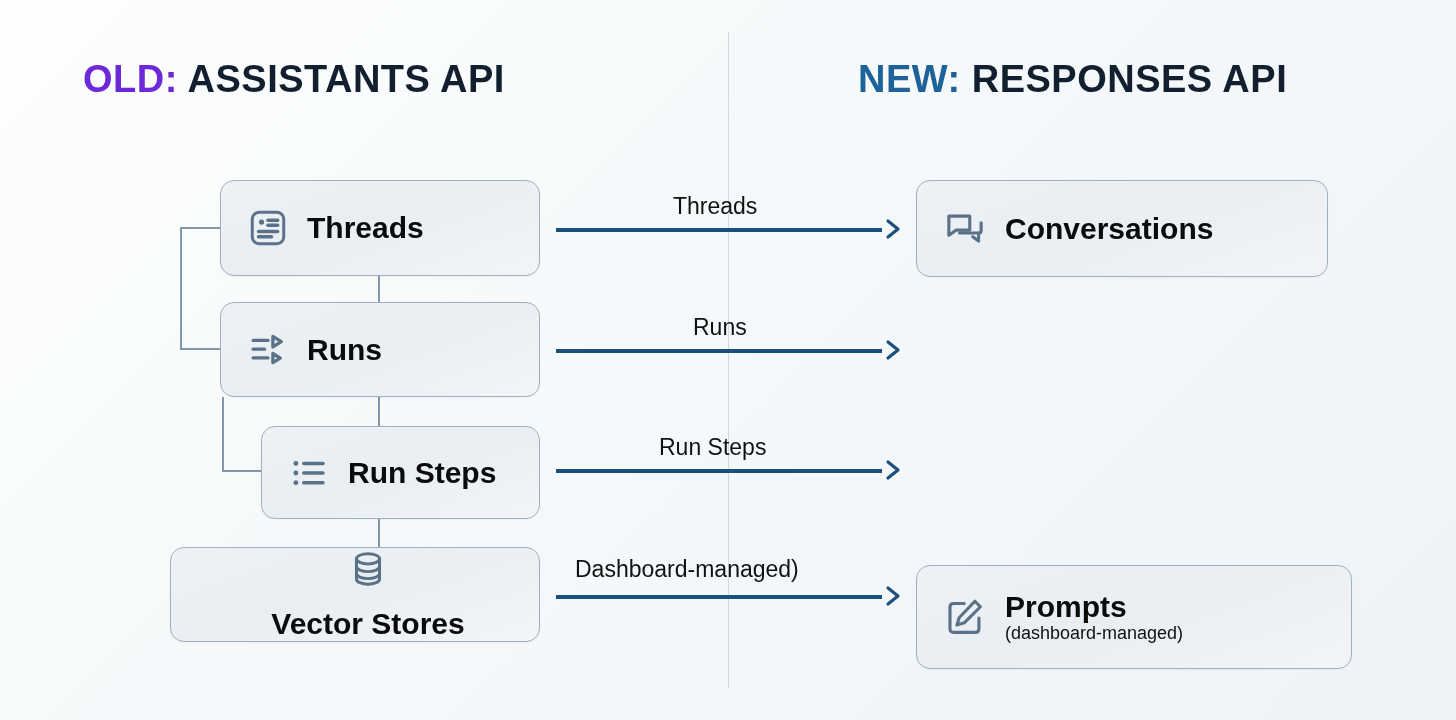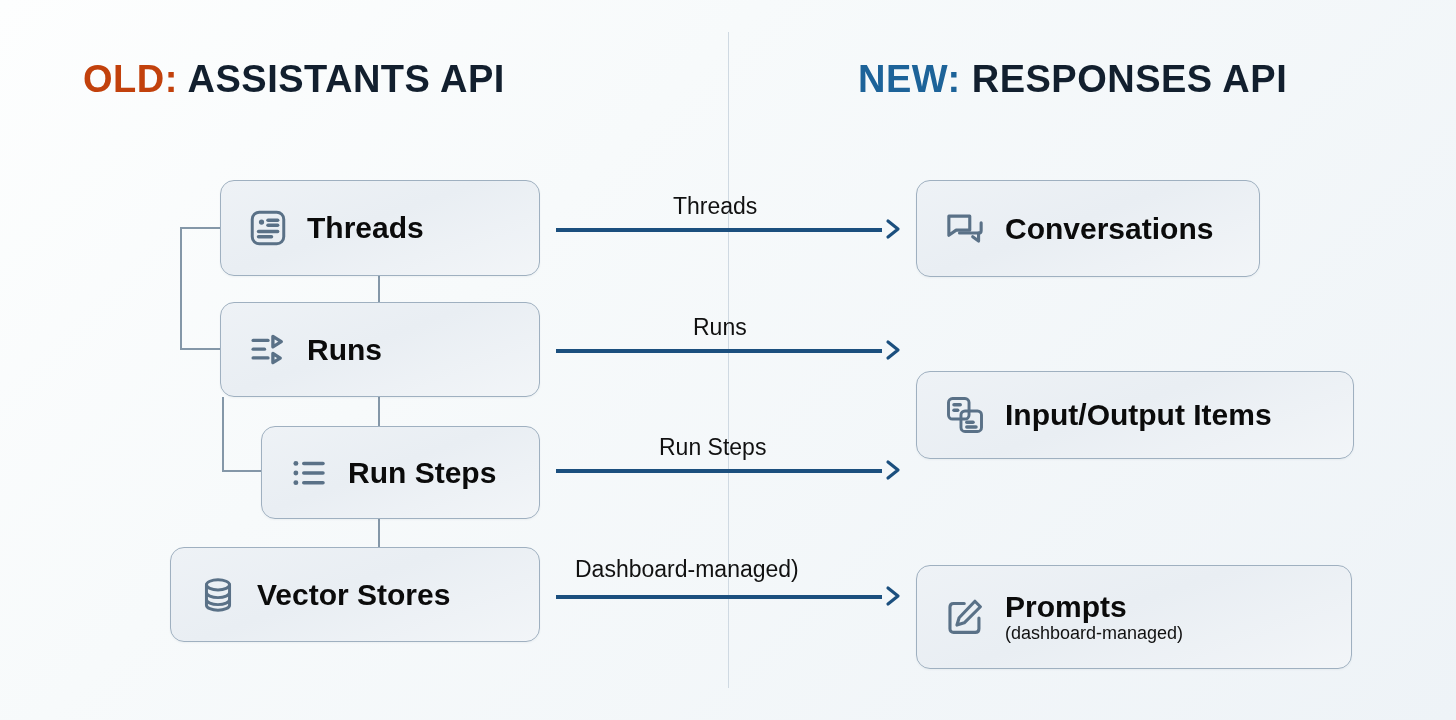--- a/index.html
+++ b/index.html
@@ -10,21 +10,21 @@
     position:relative;
   }
   #stage{position:absolute;inset:0;}
 
   
   .title{
     position:absolute;
     font-size:38px;font-weight:700;letter-spacing:0.5px;
     white-space:nowrap;
   }
-  .title .prefix-old{color:#c2410c;}
+  .title .prefix-old{color:#6d28d9;}
   .title .prefix-new{color:#1d6399;}
   .title .main{color:#121f2e;margin-top:45px;}
   #title-old{left:83px;top:58px;}
   #title-new{left:858px;top:58px;text-align:right;}
 
   
   #center-divider{
     position:absolute;left:728px;top:32px;width:1px;height:656px;
     background:#cfd9e2;
   }
@@ -54,24 +54,24 @@
     font-size:18px;
     color:#111;
     margin-top:1px;
   }
   .ico{flex:0 0 auto;display:block;}
 
   
   #node-threads       {left:220px; top:180px; width:320px; height:96px;}
   #node-runs          {left:220px; top:302px; width:320px; height:95px;}
   #node-runsteps      {left:261px; top:426px; width:279px; height:93px;}
-  #node-vectorstores  {left:170px; top:547px; width:370px; height:95px;}
-
-  
-  #node-conversations {left:916px; top:180px; width:344px; height:97px;}
+  #node-vectorstores  {left:170px; top:547px; width:370px; height:95px;flex-direction:column;}
+
+  
+  #node-conversations {left:916px; top:180px; width:412px; height:97px;}
   #node-items         {left:916px; top:371px; width:438px; height:88px;}
   #node-prompts       {left:916px; top:541px; width:436px; height:104px;margin-top:24px;}
 
   
   .conn{position:absolute;background:#8497a8;}
   .conn-v{width:2px;}
   .conn-h{height:2px;}
 
   
   .arrow{position:absolute;height:24px;}
@@ -172,31 +172,20 @@
 
   <div class="node" id="node-conversations">
     <svg class="ico" width="44" height="44" viewBox="0 0 24 24" fill="none" stroke="#5a7187" stroke-width="1.7" stroke-linecap="round" stroke-linejoin="round">
       <path d="M3.2 5.0 H14.6 V12.6 H7.2 L3.2 15.4 Z"></path>
       <path d="M9.0 14.2 H19.4 C20.3 14.2 20.8 13.7 20.8 12.9 V8.6"></path>
       <path d="M19.4 14.2 L19.4 18.6 L16.2 16.2"></path>
     </svg>
     <span class="label">Conversations</span>
   </div>
 
-  <div class="node" id="node-items">
-    <svg class="ico" width="44" height="44" viewBox="0 0 24 24" fill="none" stroke="#5a7187" stroke-width="1.6" stroke-linecap="round" stroke-linejoin="round">
-      <rect x="3.0" y="3.0" width="11.2" height="11.2" rx="2.2"></rect>
-      <rect x="9.8" y="9.8" width="11.2" height="11.2" rx="2.2"></rect>
-      <line x1="6.0" y1="6.4" x2="9.4" y2="6.4" stroke-width="1.9"></line>
-      <line x1="6.0" y1="9.4" x2="8.0" y2="9.4" stroke-width="1.9"></line>
-      <line x1="13.0" y1="16.0" x2="16.4" y2="16.0" stroke-width="1.9"></line>
-      <line x1="13.0" y1="18.6" x2="18.0" y2="18.6" stroke-width="1.9"></line>
-    </svg>
-    <span class="label">Input/Output Items</span>
-  </div>
 
   <div class="node" id="node-prompts">
     <svg class="ico" width="44" height="44" viewBox="0 0 24 24" fill="none" stroke="#5a7187" stroke-width="1.7" stroke-linecap="round" stroke-linejoin="round">
       <path d="M19.6 12.6 V18.4 C19.6 19.6 18.8 20.4 17.6 20.4 H5.8 C4.6 20.4 3.8 19.6 3.8 18.4 V6.6 C3.8 5.4 4.6 4.6 5.8 4.6 H11.6"></path>
       <path d="M17.4 3.4 L20.4 6.4 L11.6 15.2 L7.6 16.4 L8.8 12.4 Z"></path>
     </svg>
     <span class="label">
       <span>Prompts</span>
       <span class="sub">(dashboard-managed)</span>
     </span>

